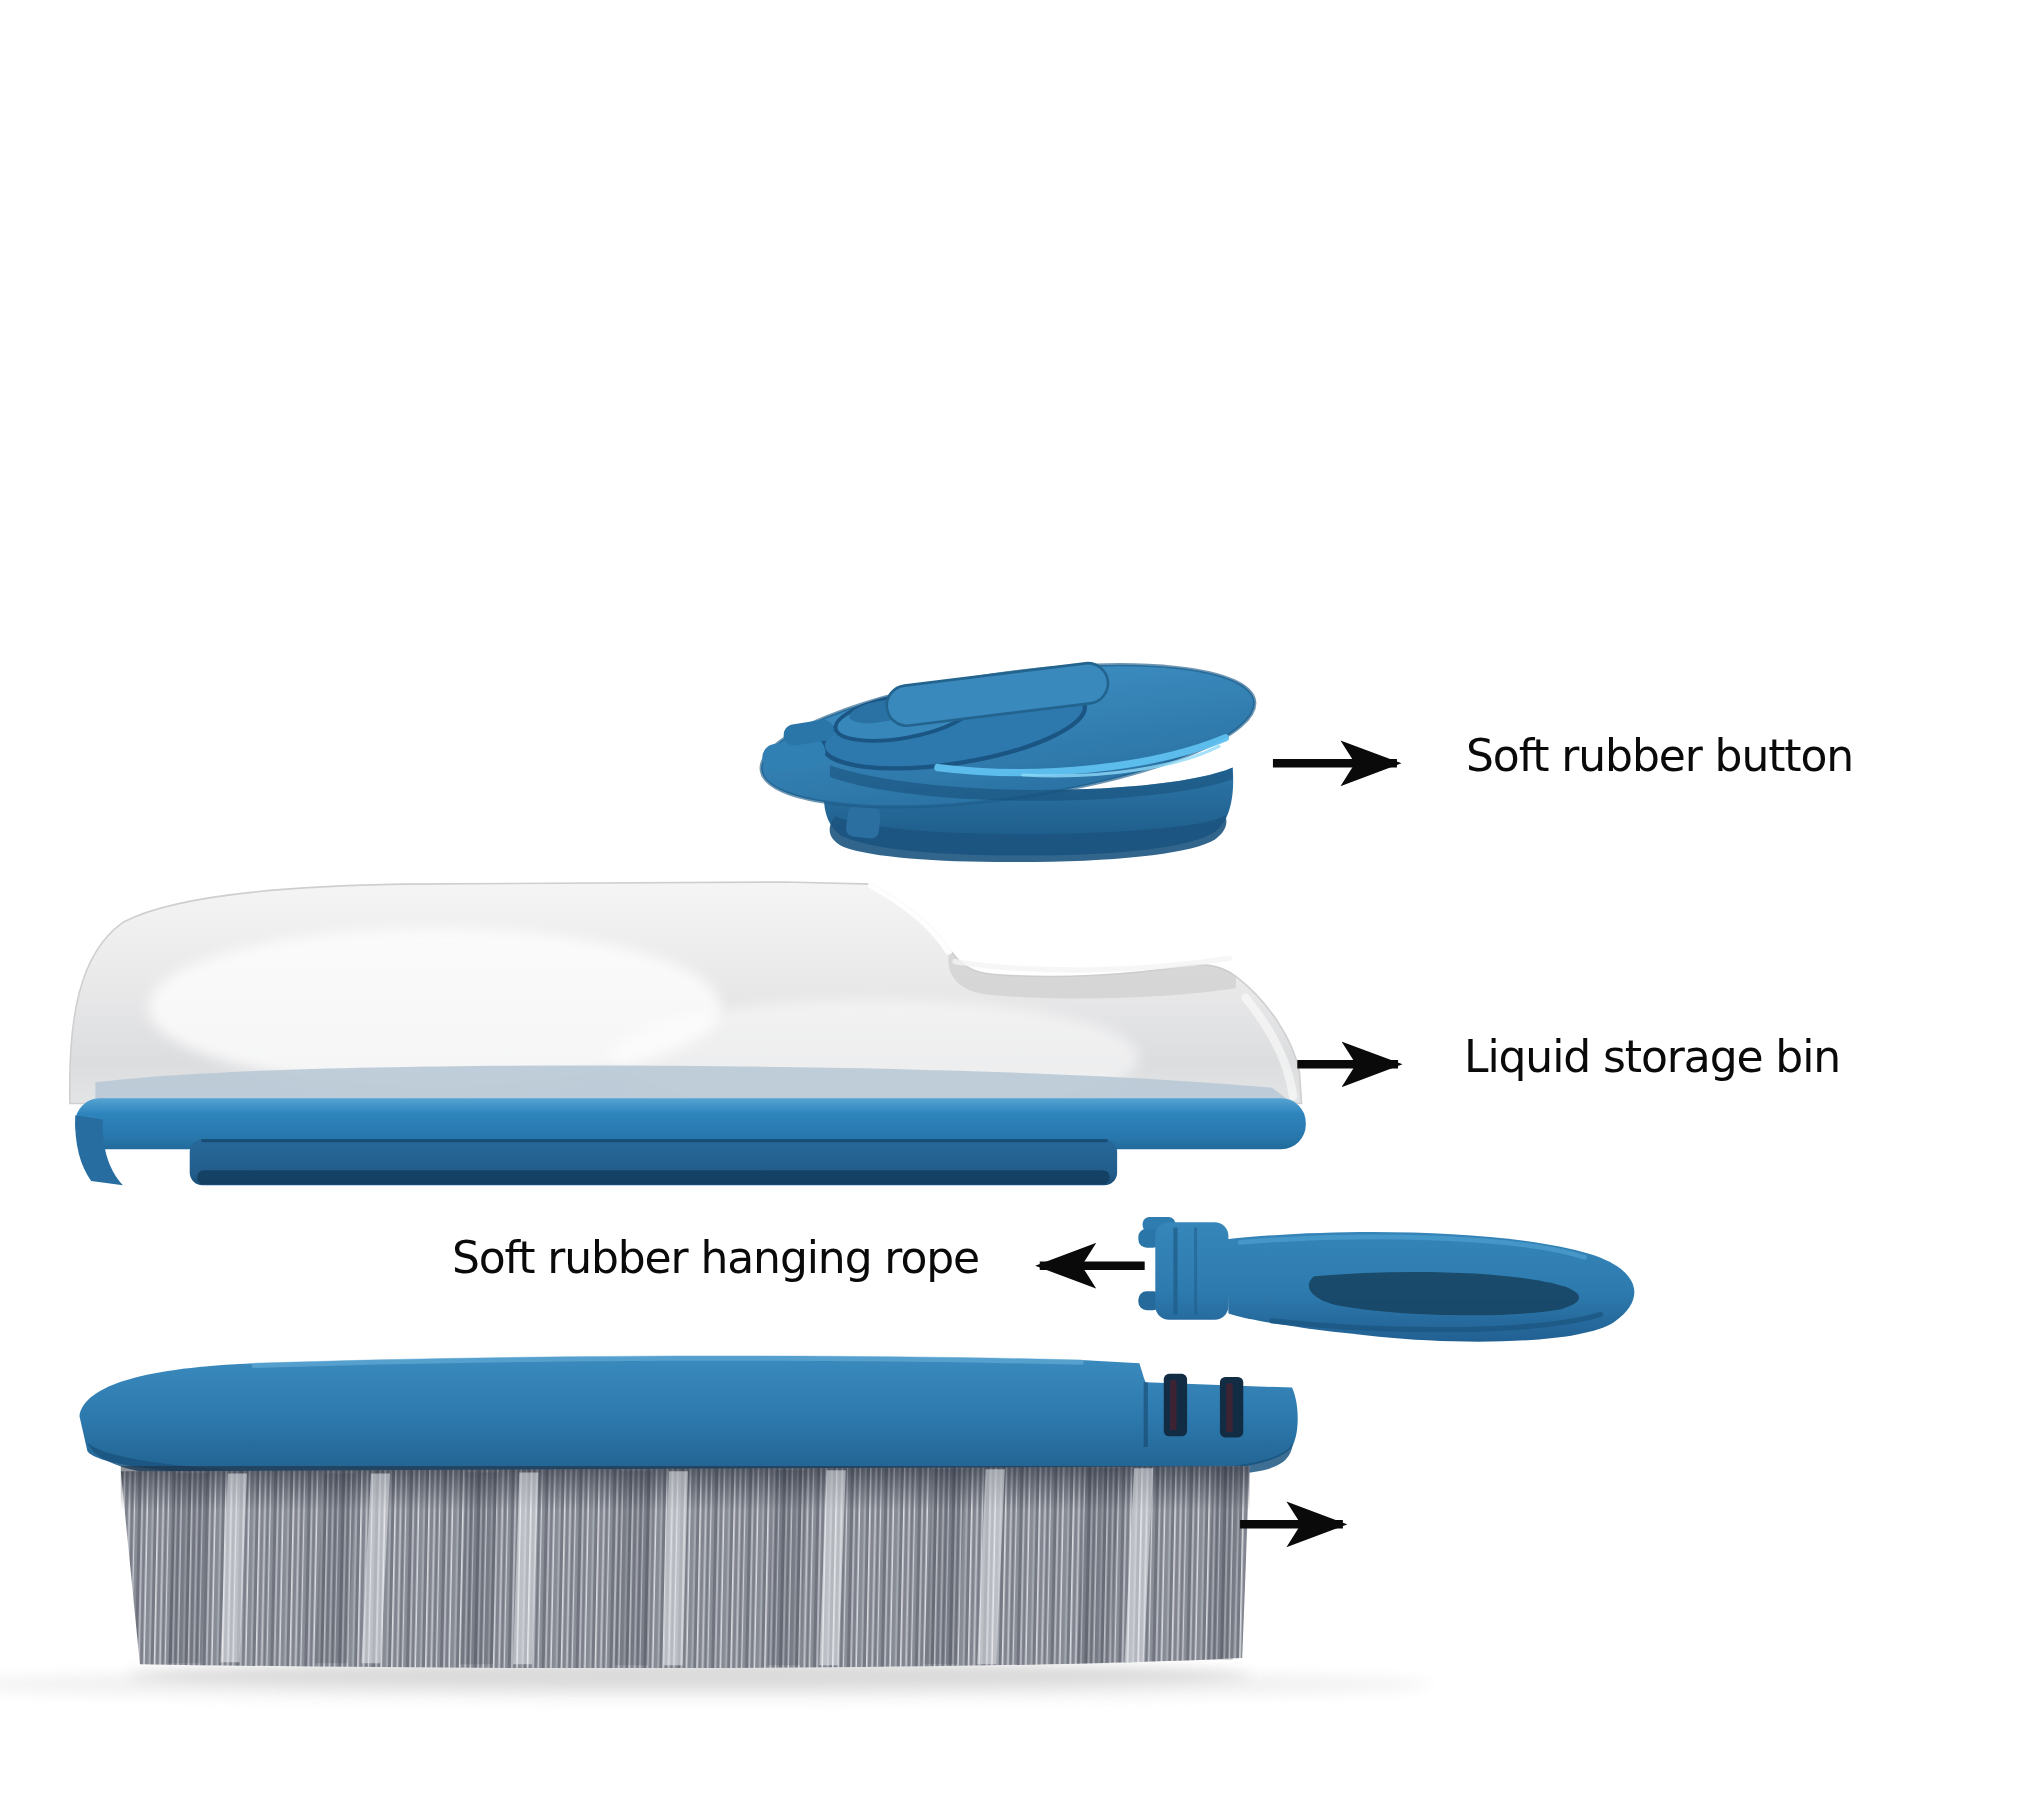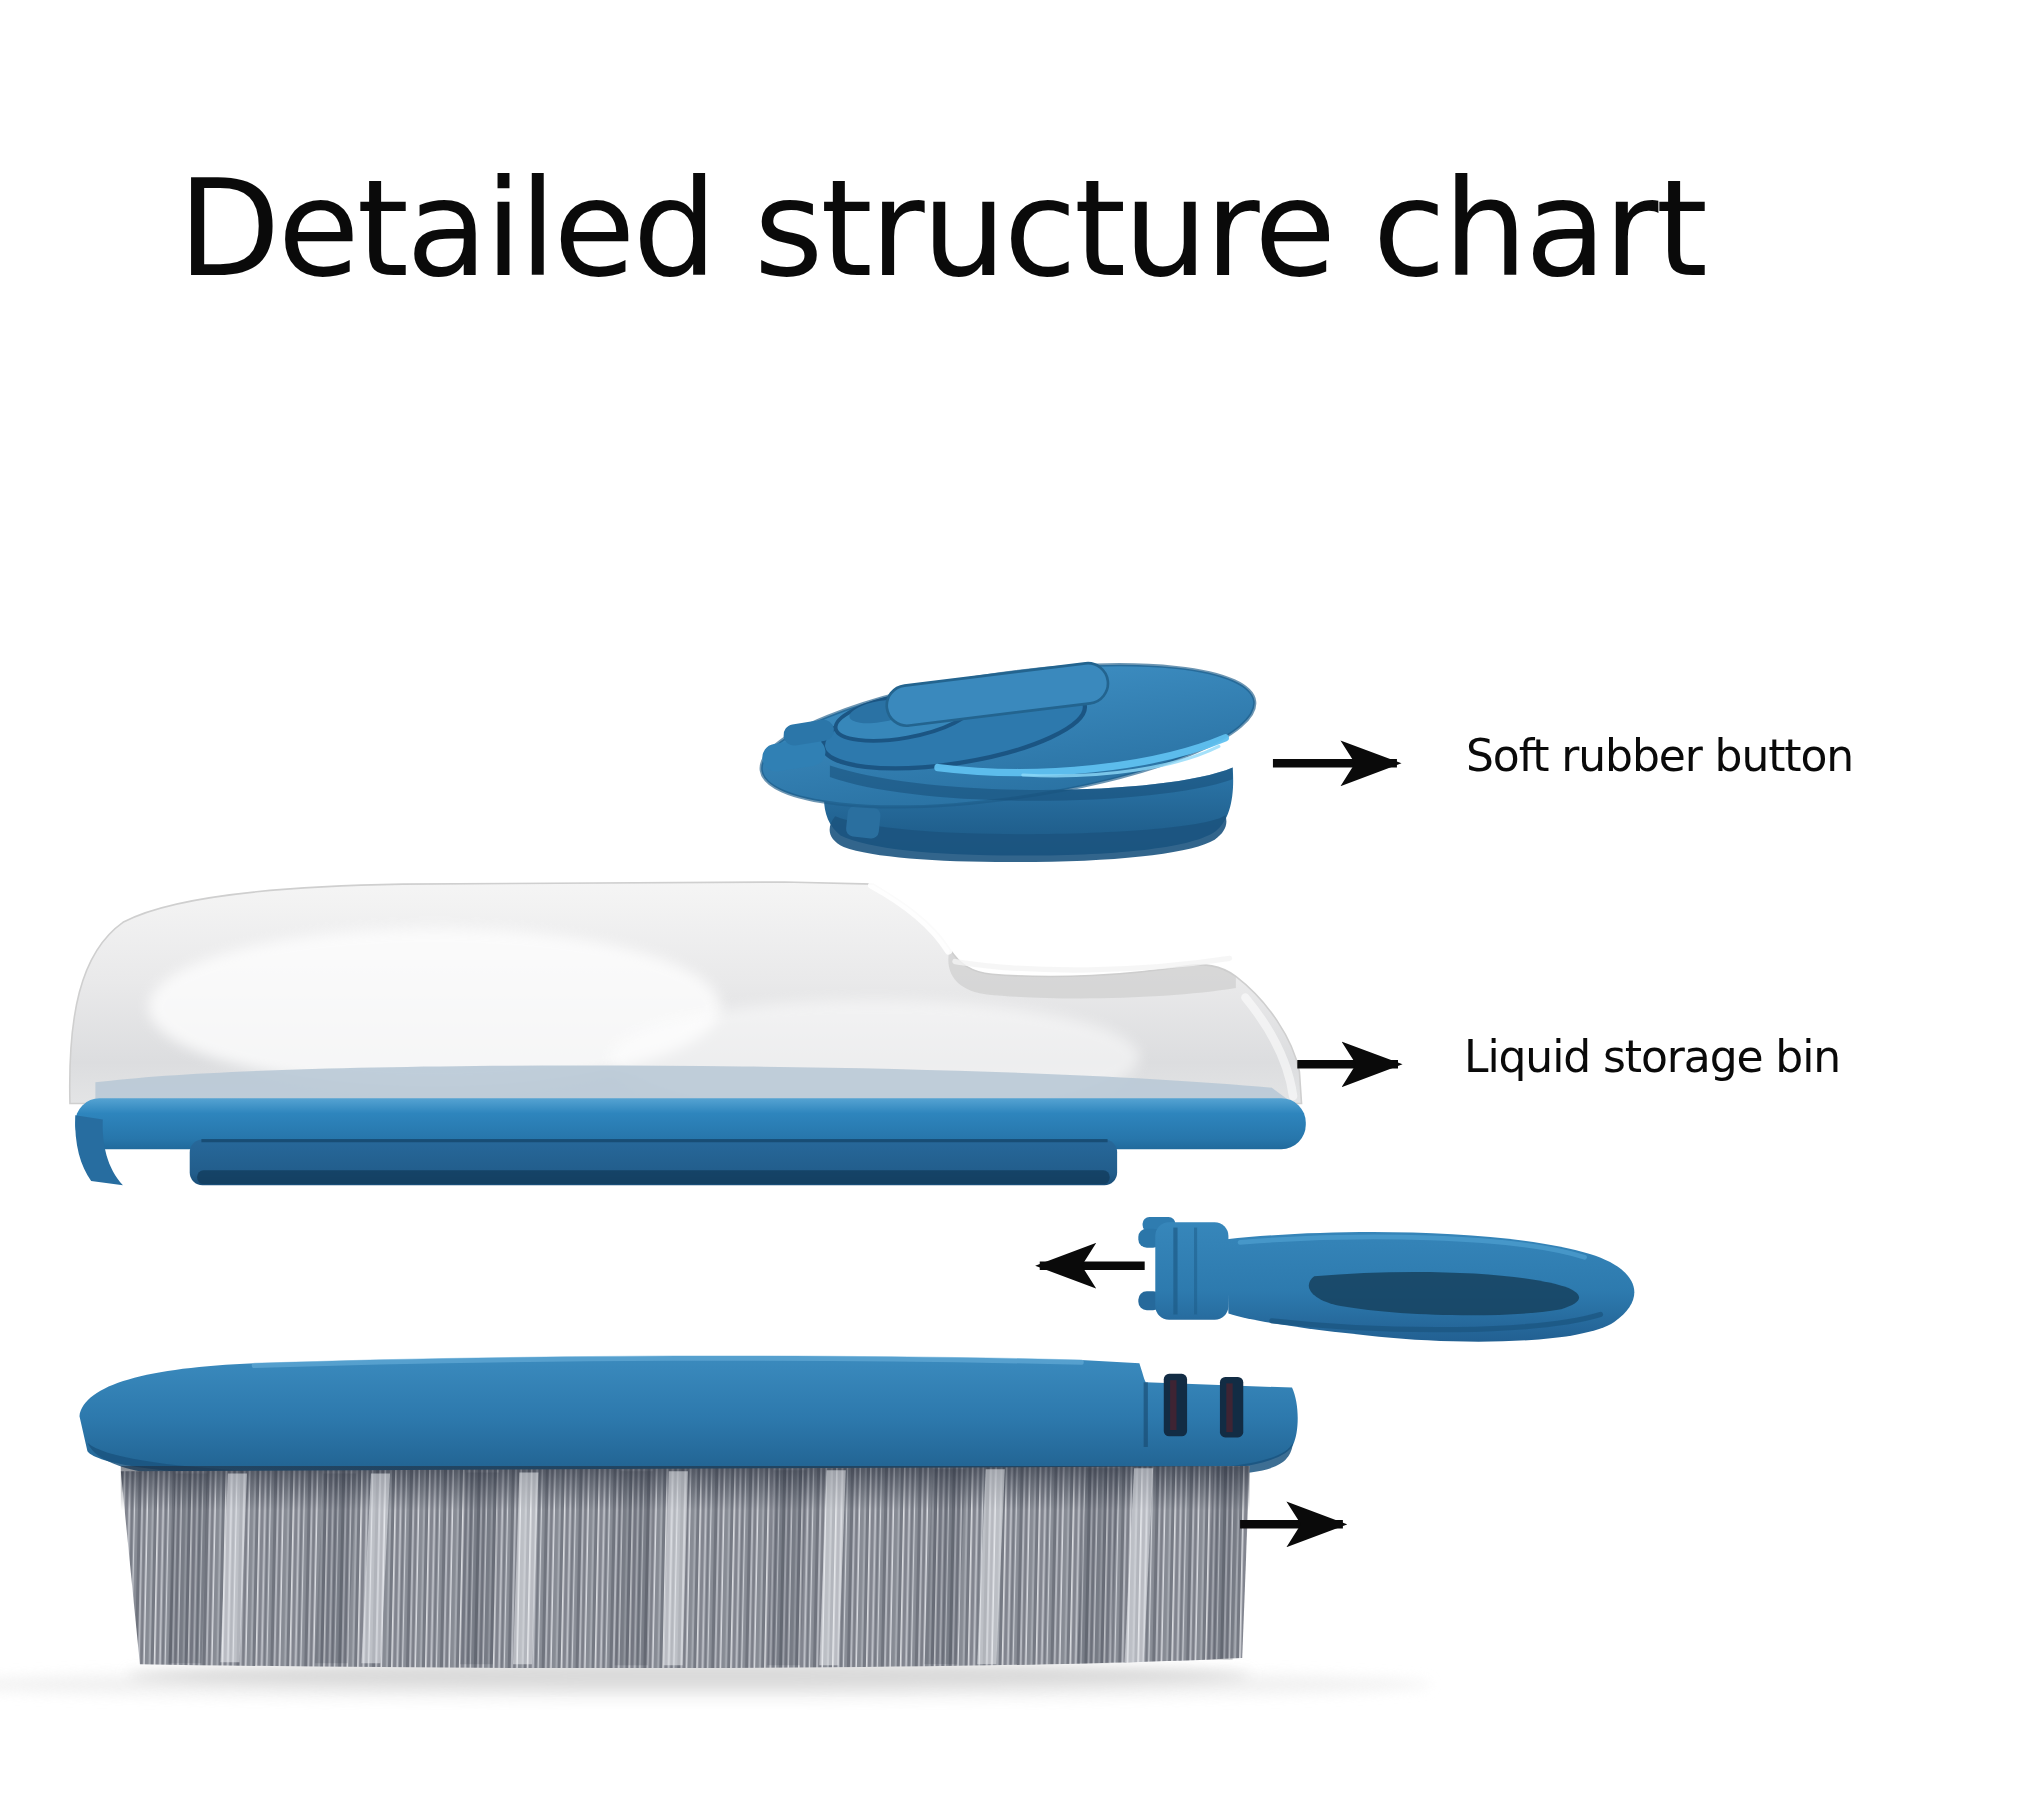--- a/index.html
+++ b/index.html
@@ -212,21 +212,21 @@
     </g>
 
     <g stroke="#0a0a0a" stroke-width="16" fill="none">
       <line x1="2402" y1="1440" x2="2636" y2="1440" marker-end="url(#ah)"></line>
       <line x1="2448" y1="2008" x2="2638" y2="2008" marker-end="url(#ah)"></line>
       <line x1="2160" y1="2388" x2="1962" y2="2388" marker-end="url(#ah)"></line>
       <line x1="2340" y1="2876" x2="2534" y2="2876" marker-end="url(#ah)"></line>
     </g>
   </svg>
 
-  <div class="title">Detailed structure chart</div>
 
   <div class="part-label lbl-button">Soft rubber button</div>
 
   <div class="part-label lbl-bin">Liquid storage bin</div>
 
+  <div class="part-label lbl-rope">Soft rubber hanging rope</div>
 
 </div>
 
 
 </body></html>

